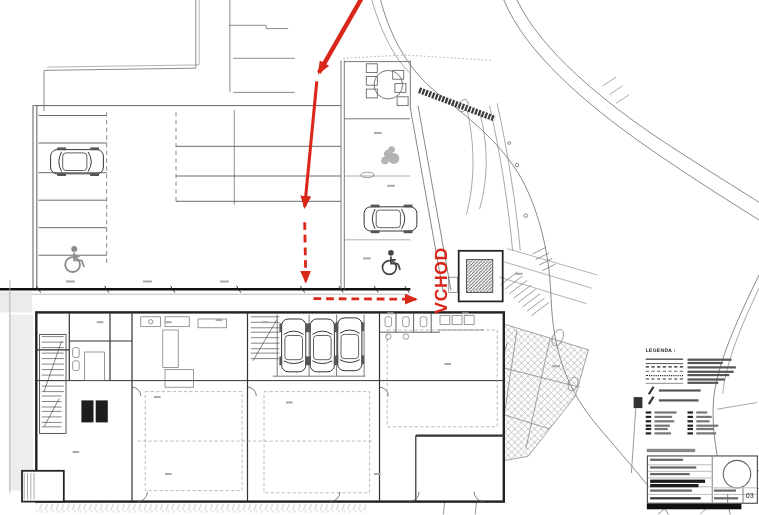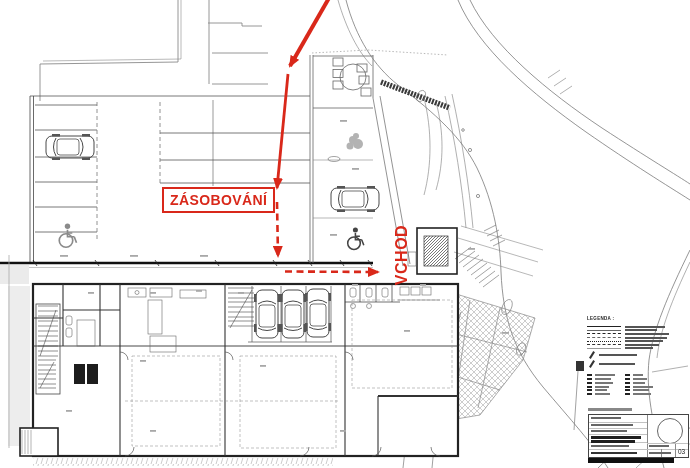--- a/index.html
+++ b/index.html
@@ -277,21 +277,20 @@
   </g>
 
   <g stroke="#d9281a" fill="none">
     <path d="M329,-2 L290,66" stroke-width="4" marker-end="url(#arrow)"></path>
     <path d="M288,74 C284,112 281,150 277,188" stroke-width="2.8" marker-end="url(#arrow)"></path>
     <path d="M277,202 L278,256" stroke-width="2.6" stroke-dasharray="7 4.5" marker-end="url(#arrow)"></path>
     <path d="M285,271.5 L378,272" stroke-width="2.6" stroke-dasharray="7 4.5" marker-end="url(#arrow)"></path>
   </g>
 </svg>
 
-<div class="supply-label">ZÁSOBOVÁNÍ</div>
 <div class="entrance-label">VCHOD</div>
 
 <div class="legend">
   <div class="legend-title">LEGENDA :</div>
   <div class="lgrow">
         <div class="lg-line" style="border-top:1px solid #222"></div>
         <div class="lg-bar" style="width:40px"></div>
       </div>
   <div class="lgrow">
         <div class="lg-line" style="border-top:1px solid #666"></div>

